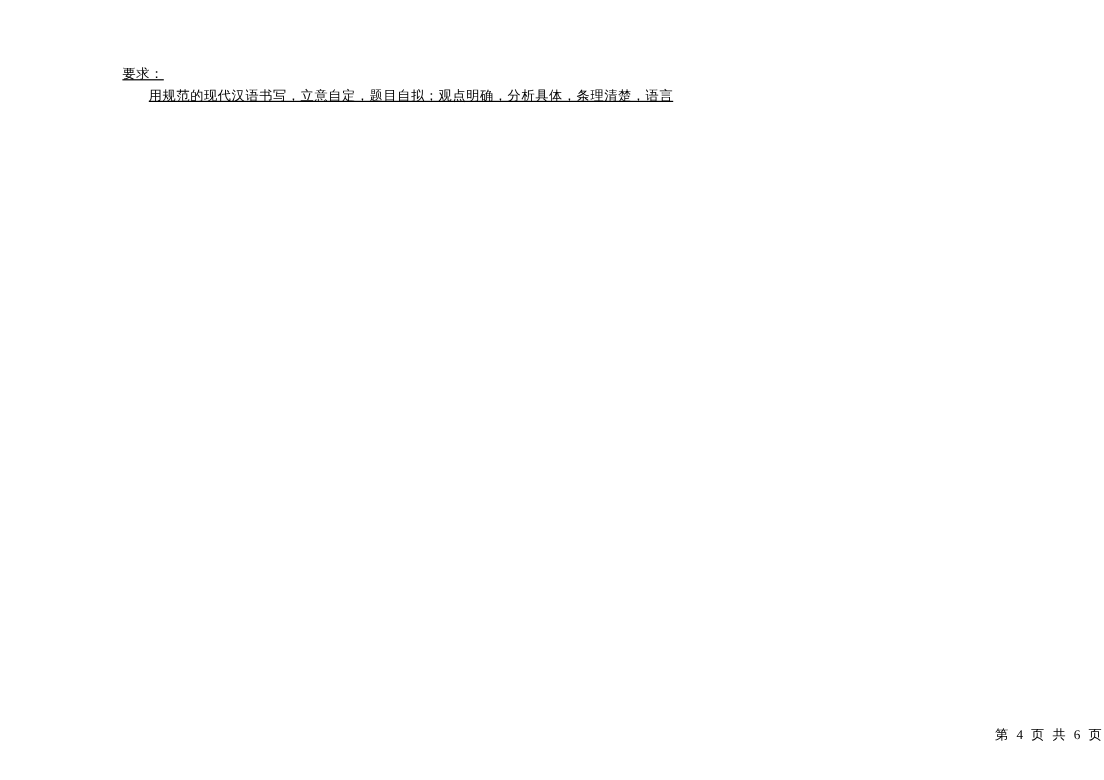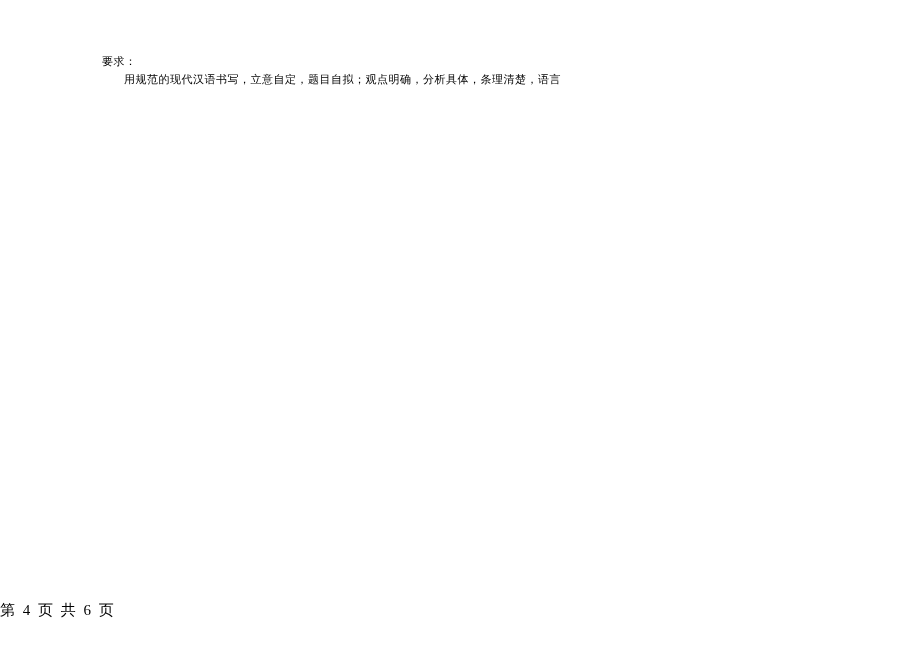--- a/index.html
+++ b/index.html
@@ -12,20 +12,21 @@
       height: 650px;
       background: #ffffff;
       font-family: "SimSun", "宋体", serif;
       position: relative;
       overflow: hidden;
     }
     .content {
       padding-top: 54px;
       padding-left: 80px;
       padding-right: 80px;
+      text-decoration: underline;
     }
     .line1 {
       font-size: 11px;
       color: #000;
       margin-left: 22px;
       letter-spacing: 0.5px;
     }
     .line2 {
       font-size: 11px;
       color: #000;
@@ -37,22 +38,22 @@
       font-size: 11px;
       color: #000;
       margin-top: 3px;
       letter-spacing: 0.5px;
     }
     .footer {
       position: absolute;
       bottom: 30px;
       left: 0;
       right: 0;
-      text-align: left;
-      font-size: 15px;
+      text-align: right;
+      font-size: 11px;
       color: #000;
       letter-spacing: 2px;
     }
   </style>
 </head>
 <body>
 
 <div class="content">
   <div class="line1">要求：</div>
   <div class="line2">用规范的现代汉语书写，立意自定，题目自拟；观点明确，分析具体，条理清楚，语言</div>

